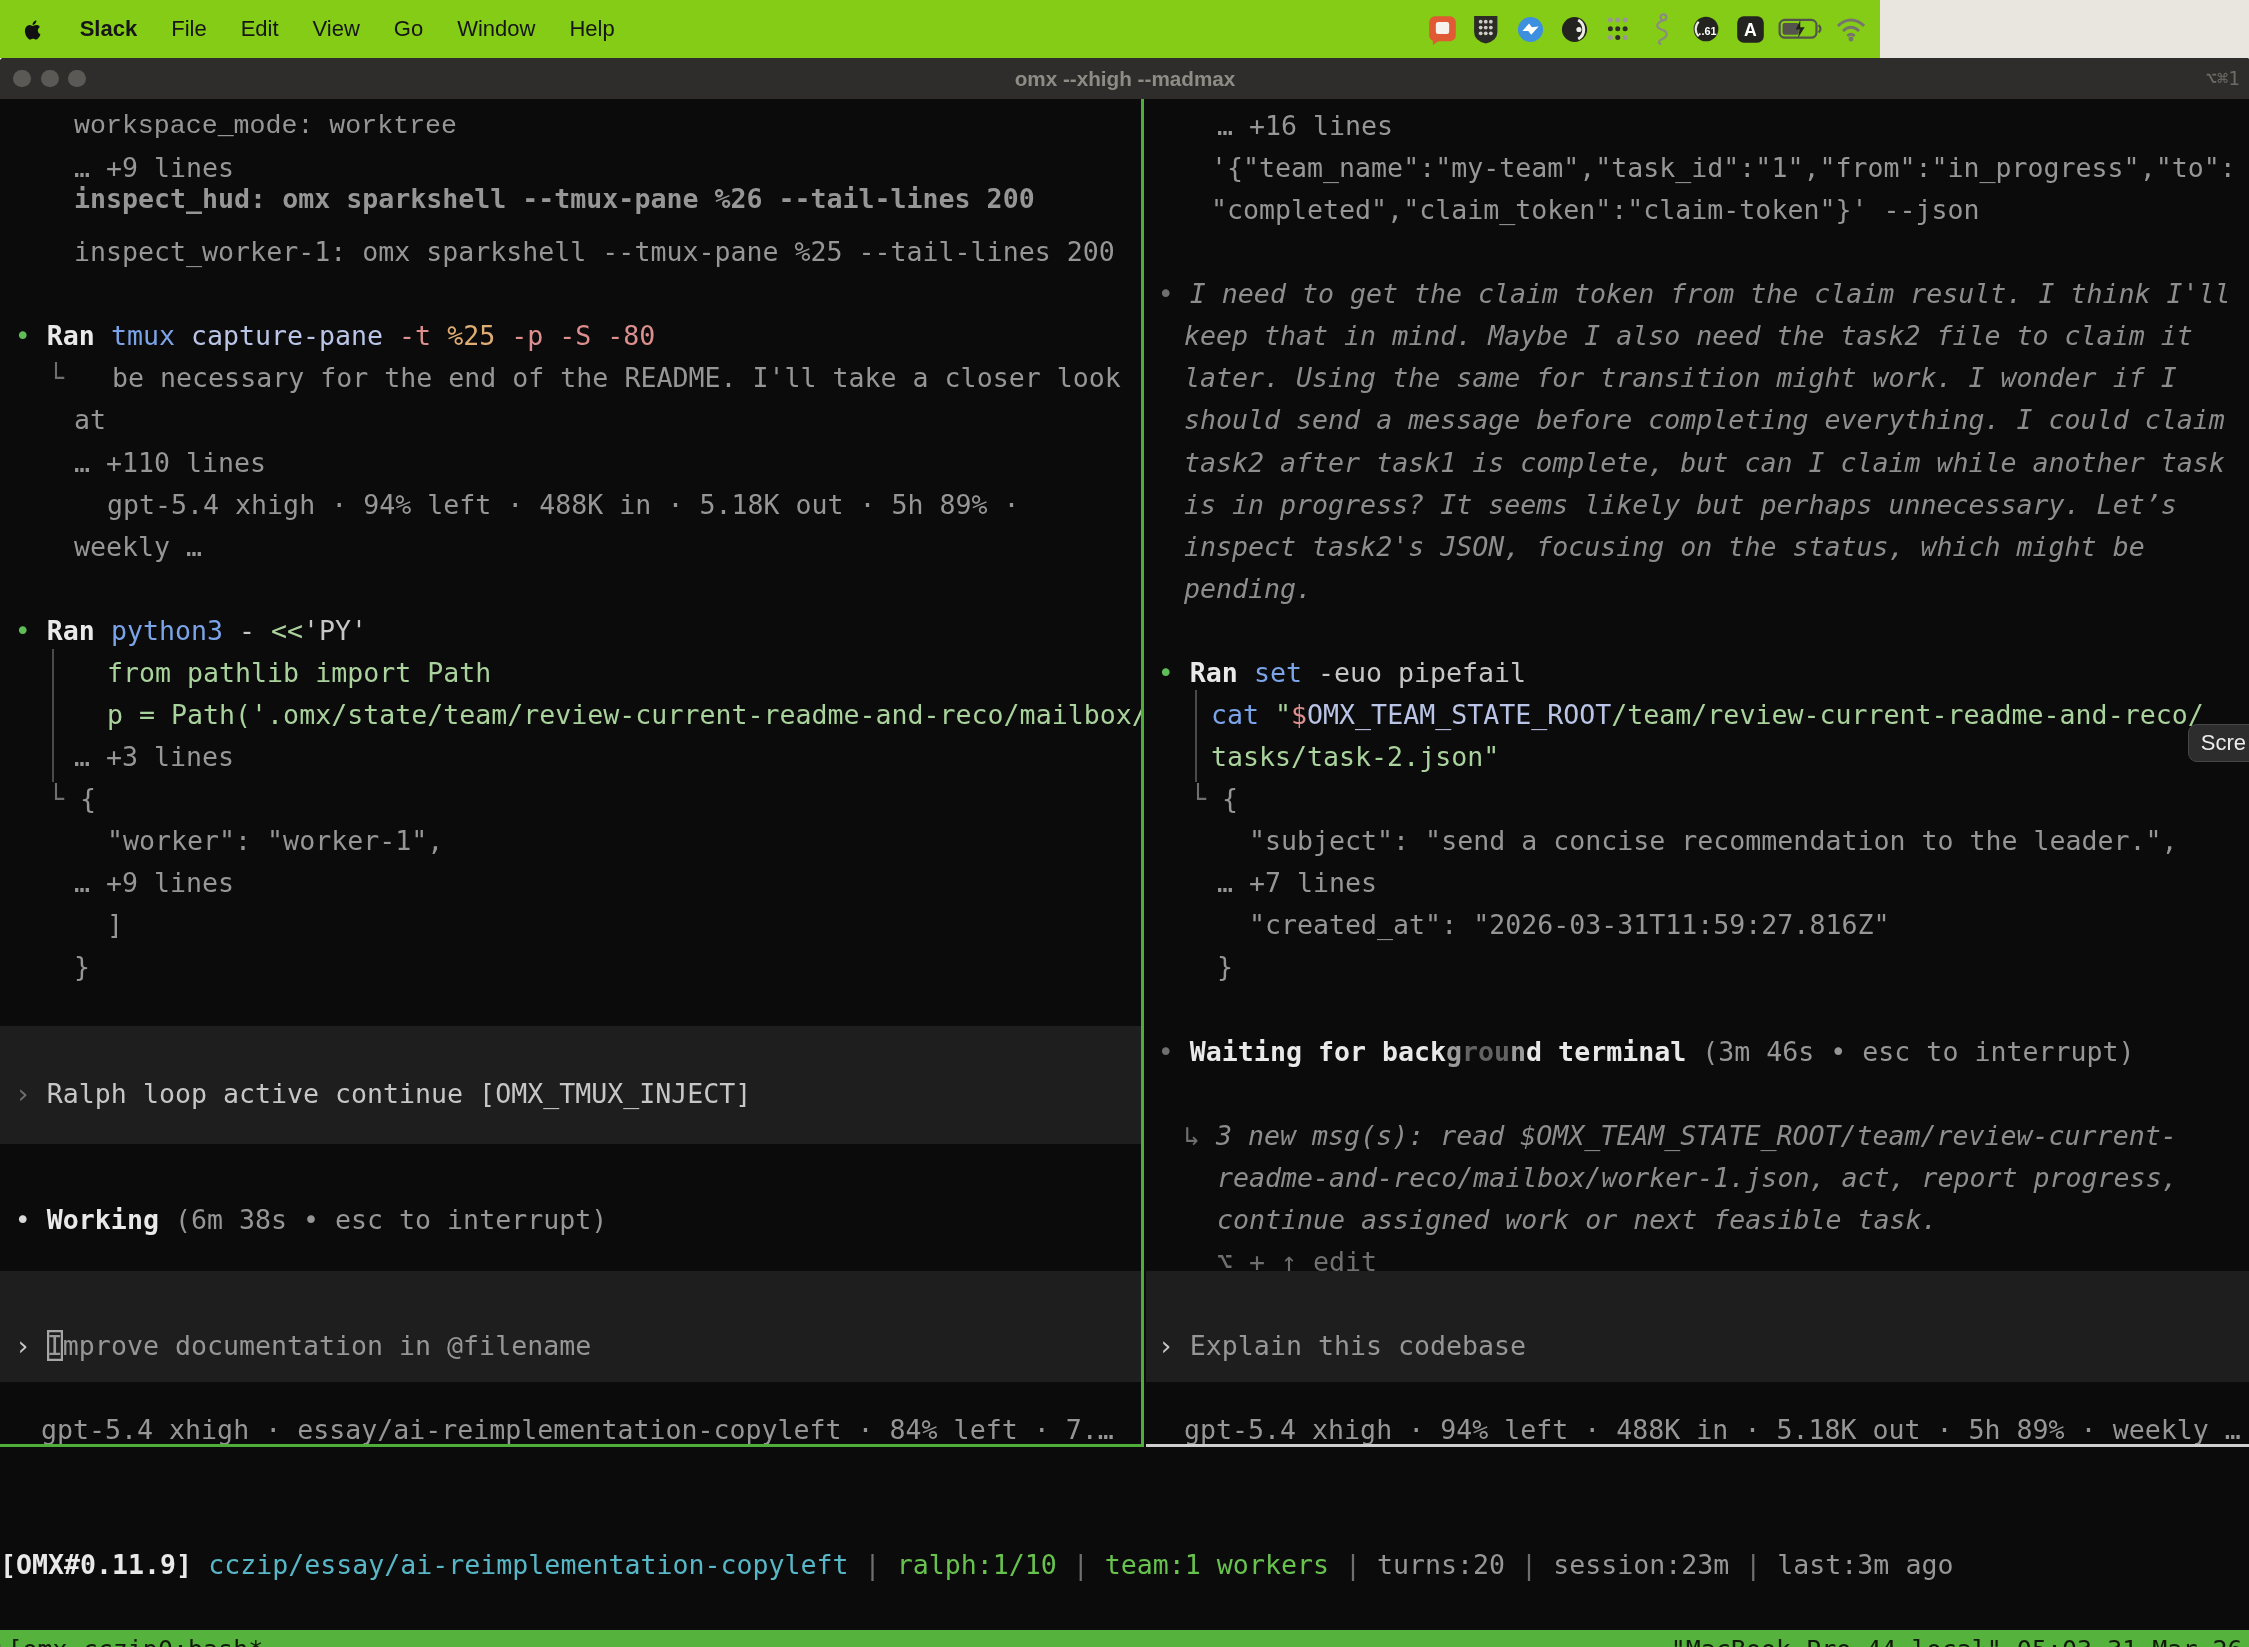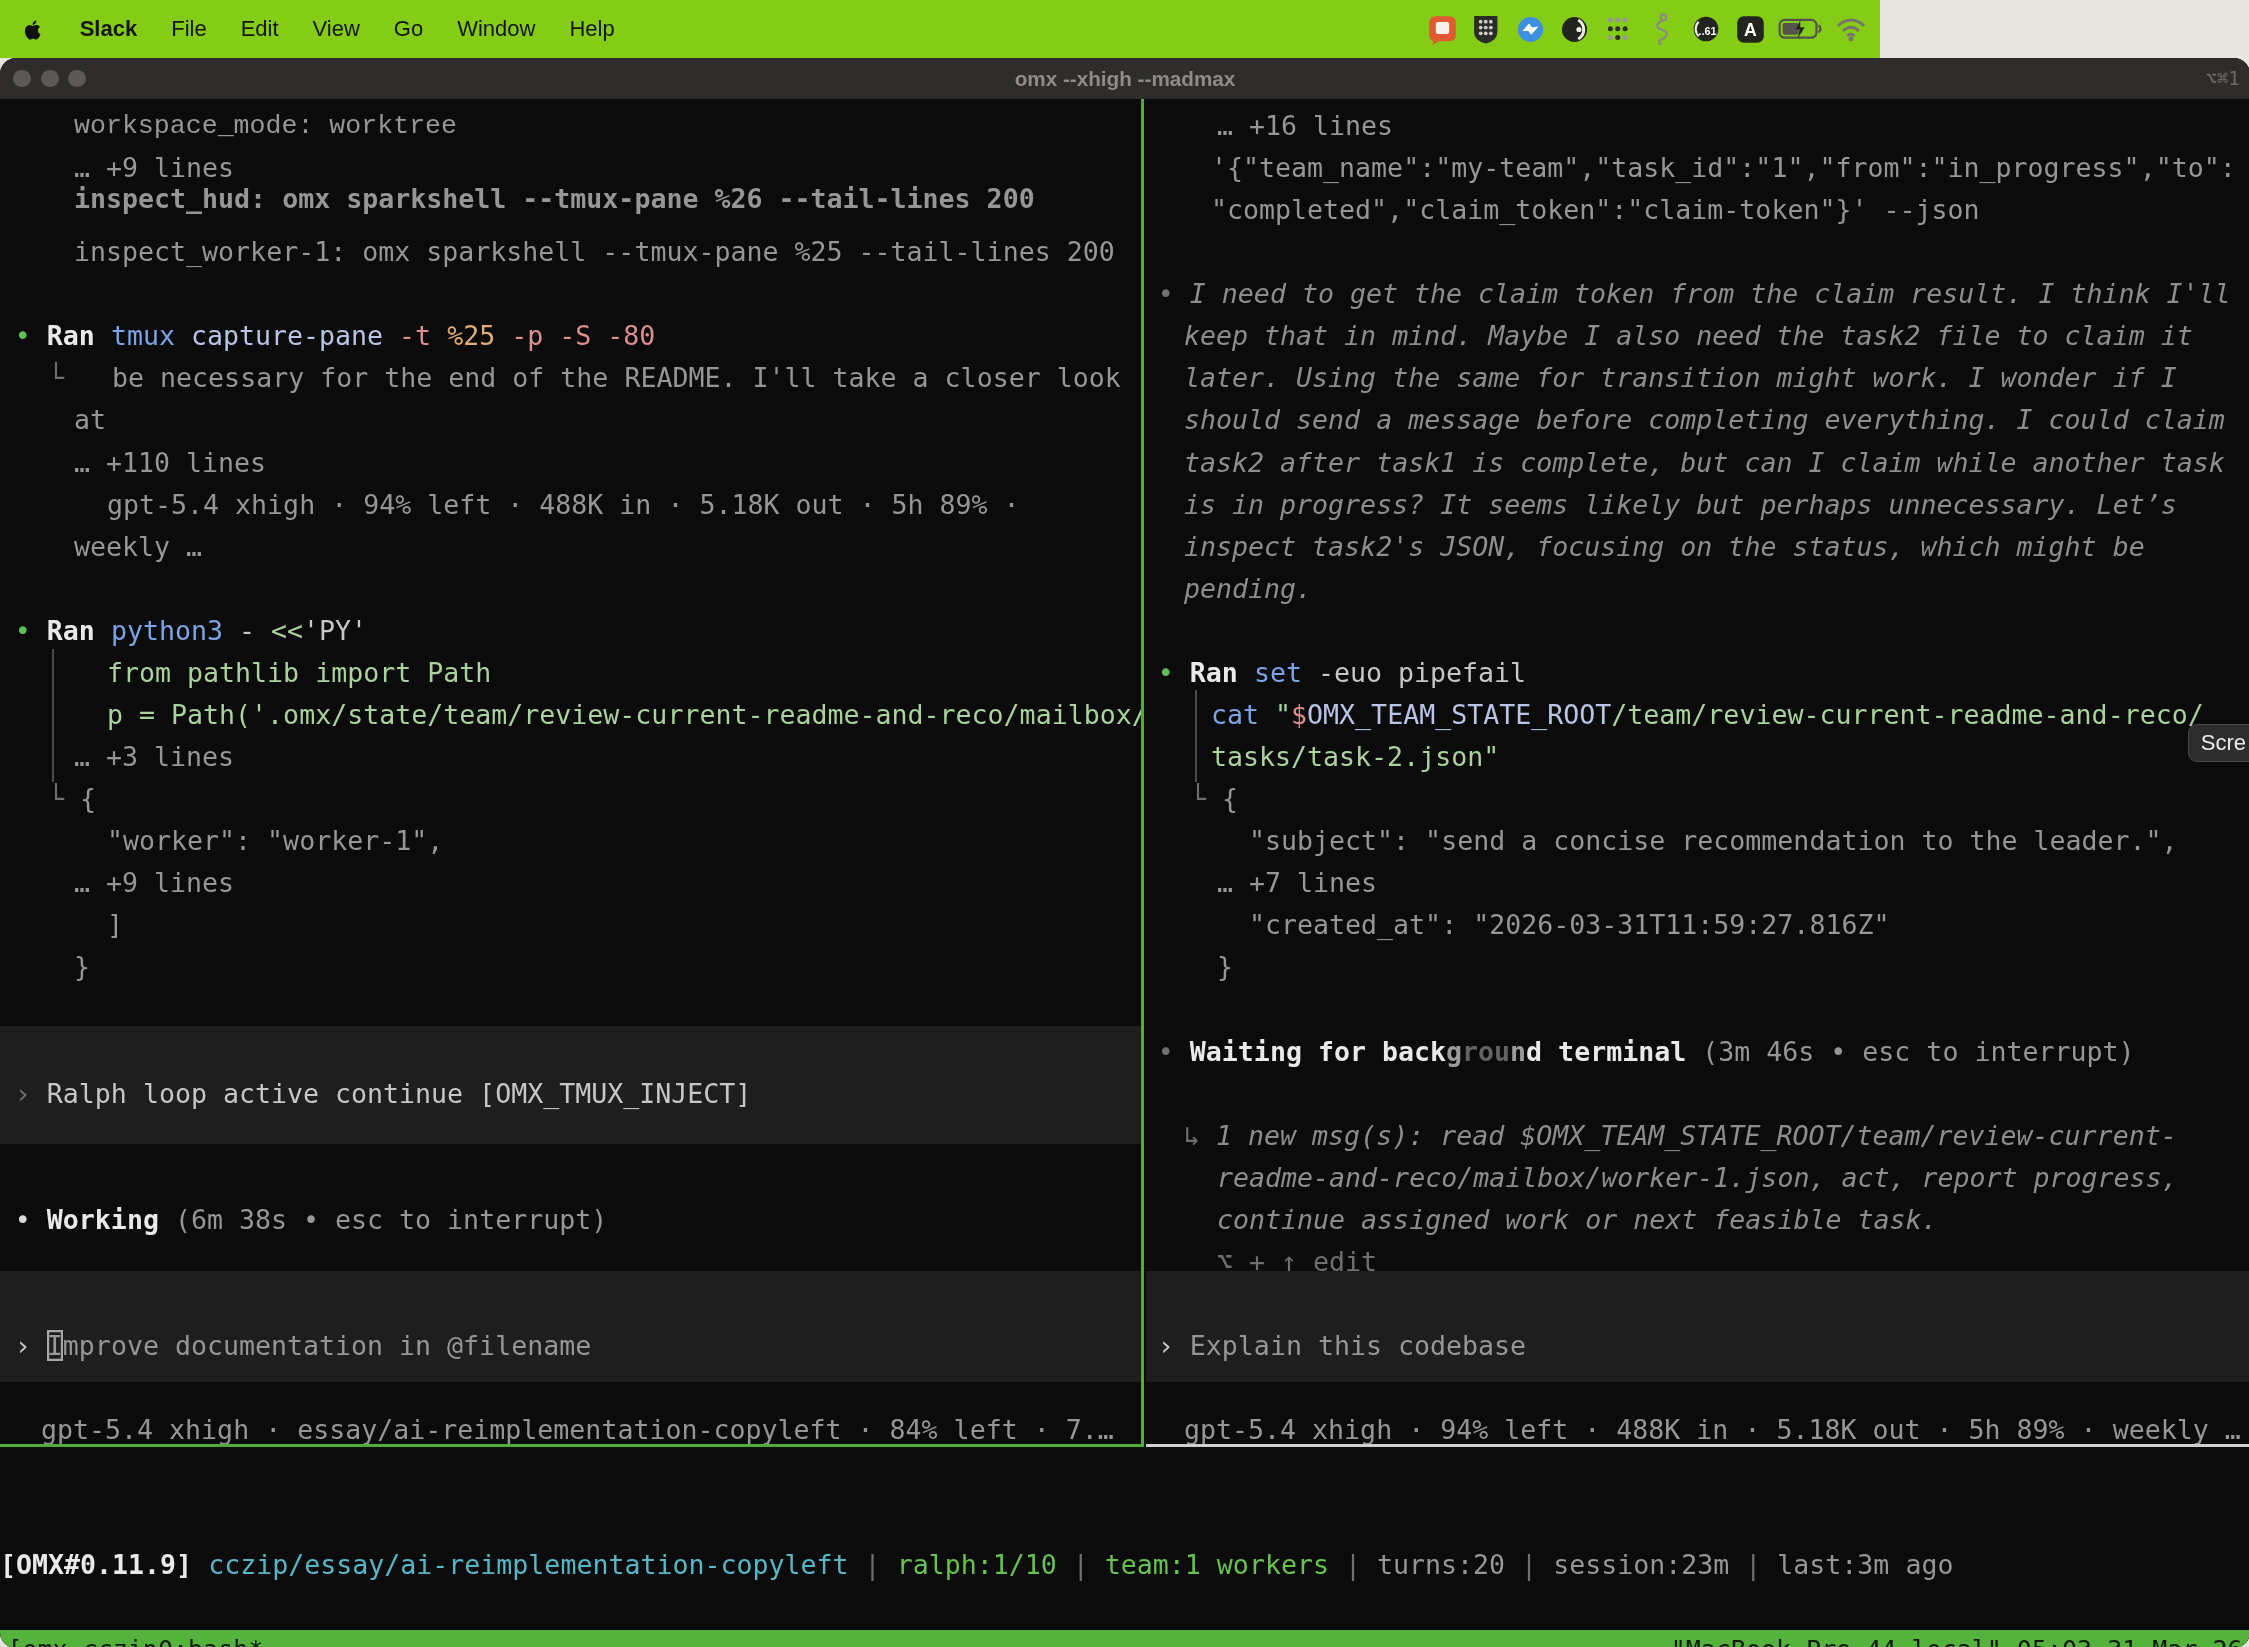--- a/index.html
+++ b/index.html
@@ -9,21 +9,21 @@
   .menu-bar{position:absolute;left:0;top:0;width:1880px;height:58px;background:#84cc16;
             display:flex;align-items:center;color:#161616;font-family:"Liberation Sans",sans-serif;
             font-size:22px;}
   .menu-left{display:flex;align-items:center;gap:34px;padding-left:20.7px;}
   .menu-app{font-weight:bold;}
   .menu-item{white-space:nowrap;}
   .menu-right{margin-left:auto;display:flex;align-items:center;gap:10px;padding-right:11.8px;}
   .sicon{width:34px;height:34px;display:flex;align-items:center;justify-content:center;}
   
   .window{position:absolute;left:0;top:58px;width:2250px;height:1590px;background:#0b0b0b;
-          border-radius:16px;overflow:hidden;}
+          border-radius:4px;overflow:hidden;}
   .title-bar{position:absolute;left:0;top:0;width:100%;height:41px;background:#2e2d2b;}
   .tl{position:absolute;top:11.8px;width:17.7px;height:17.7px;border-radius:50%;background:#5b5955;}
   .title-text{position:absolute;left:0;right:0;top:0;height:41px;line-height:41px;text-align:center;
               color:#8f8c86;font-family:"Liberation Sans",sans-serif;font-size:20.7px;font-weight:bold;}
   .title-shortcut{position:absolute;right:10.3px;top:0;height:41px;line-height:41px;color:#6e6b66;
                   font-size:19px;}
   
   .content{position:absolute;left:0;top:41px;width:2250px;height:1549px;background:#0b0b0b;}
   .pane{position:absolute;top:0;height:1345px;overflow:hidden;}
   #left-pane{left:0;width:1141px;}
@@ -224,21 +224,21 @@
           <div class="term-line" style="top: 469px; padding-left: 38px;"><span class="c-ital">pending.</span></div>
           <div class="term-line" style="top: 553px; padding-left: 11.8px;"><span class="c-gbullet">• </span><span class="c-white">Ran </span><span class="c-blue">set </span><span class="c-plain2">-euo pipefail</span></div>
           <div class="term-line" style="top: 595px; padding-left: 65px;"><span class="c-blue">cat </span><span class="c-green">"</span><span class="c-pink">$</span><span class="c-lav">OMX_TEAM_STATE_ROOT</span><span class="c-green">/team/review-current-readme-and-reco/</span></div>
           <div class="term-line" style="top: 637px; padding-left: 65px;"><span class="c-green">tasks/task-2.json"</span></div>
           <div class="term-line" style="top: 679px; padding-left: 44px;"><span class="c-dim">└ </span><span class="c-gray">{</span></div>
           <div class="term-line" style="top: 721px; padding-left: 103px;"><span class="c-gray">"subject": "send a concise recommendation to the leader.",</span></div>
           <div class="term-line" style="top: 763px; padding-left: 71px;"><span class="c-gray">… +7 lines</span></div>
           <div class="term-line" style="top: 805px; padding-left: 103px;"><span class="c-gray">"created_at": "2026-03-31T11:59:27.816Z"</span></div>
           <div class="term-line" style="top: 847px; padding-left: 71px;"><span class="c-gray">}</span></div>
           <div class="term-line" style="top: 932px; padding-left: 11.8px;"><span class="c-dim">• </span><span class="c-white">Waiting for back</span><span class="c-shimmid">g</span><span class="c-shimdim">rou</span><span class="c-shimmid">n</span><span class="c-white">d terminal</span><span class="c-gray"> (3m 46s • esc to interrupt)</span></div>
-          <div class="term-line" style="top: 1016px; padding-left: 38px;"><span class="c-dim">↳ </span><span class="c-ital">1 new msg(s): read $OMX_TEAM_STATE_ROOT/team/review-current-</span></div>
+          <div class="term-line" style="top: 1016px; padding-left: 38px;"><span class="c-dim">↳ </span><span class="c-ital">3 new msg(s): read $OMX_TEAM_STATE_ROOT/team/review-current-</span></div>
           <div class="term-line" style="top: 1058px; padding-left: 71px;"><span class="c-ital">readme-and-reco/mailbox/worker-1.json, act, report progress,</span></div>
           <div class="term-line" style="top: 1100px; padding-left: 71px;"><span class="c-ital">continue assigned work or next feasible task.</span></div>
           <div class="term-line" style="top: 1142px; padding-left: 71px;"><span class="c-dim">⌥ + ↑ edit</span></div>
           <div class="term-line" style="top: 1226px; padding-left: 11.8px;"><span class="c-plain2">› </span><span class="c-gray">Explain this codebase</span></div>
           <div class="term-line" style="top: 1310px; padding-left: 38px;"><span class="c-gray">gpt-5.4 xhigh · 94% left · 488K in · 5.18K out · 5h 89% · weekly …</span></div>
         </div>
       <div class="pane-border-left"></div>
       <div class="pane-border-right"></div>
 
       <div id="omx-status">

